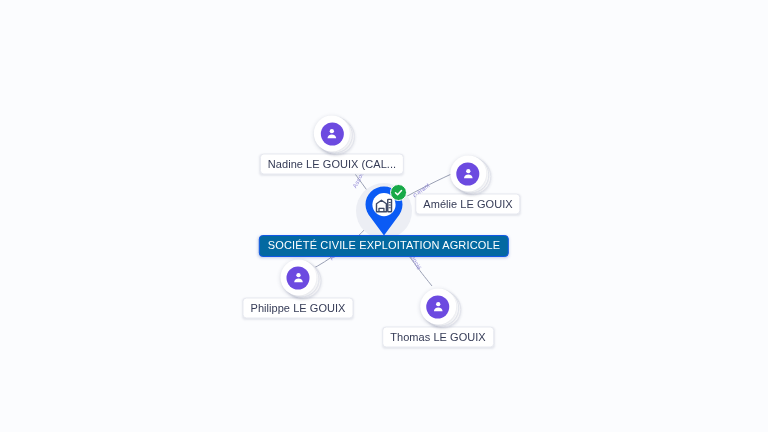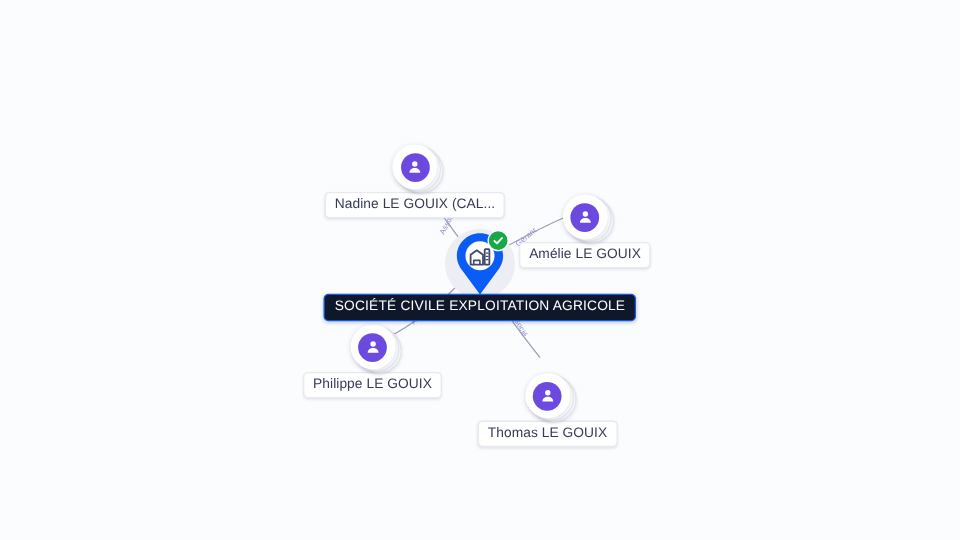--- a/index.html
+++ b/index.html
@@ -139,21 +139,21 @@
     line-height: 12px;
     color: #353b56;
     white-space: nowrap;
     box-shadow: 0 1px 2px rgba(40,50,90,0.10);
     letter-spacing: 0.05px;
   }
 
   .company-label {
     position: absolute;
     transform: translate(-50%, 0);
-    background: #0f172a;
+    background: #0369a1;
     border: 1px solid #1158e6;
     border-radius: 4px;
     padding: 3px 8px 4px 8px;
     font-size: 11px;
     line-height: 13px;
     color: #ffffff;
     white-space: nowrap;
     letter-spacing: 0.15px;
     box-shadow: 0 1px 3px rgba(20,60,160,0.25);
   }
@@ -230,21 +230,21 @@
           <svg width="14" height="14" viewBox="0 0 24 24" fill="#ffffff">
             <circle cx="12" cy="8" r="3.7"></circle>
             <path d="M4.6 20c0-4.1 3.3-6.4 7.4-6.4s7.4 2.3 7.4 6.4z"></path>
           </svg>
         </div>
       </div>
     </div>
     <div class="node-label">Philippe LE GOUIX</div>
   </div>
 
-  <div class="node" style="left:438px; top:328px;">
+  <div class="node" style="left:438px; top:318px;">
     <div class="person-pin">
       <div class="card-back-2"></div>
       <div class="card-back-1"></div>
       <div class="card-front">
         <div class="avatar-circle">
           <svg width="14" height="14" viewBox="0 0 24 24" fill="#ffffff">
             <circle cx="12" cy="8" r="3.7"></circle>
             <path d="M4.6 20c0-4.1 3.3-6.4 7.4-6.4s7.4 2.3 7.4 6.4z"></path>
           </svg>
         </div>

